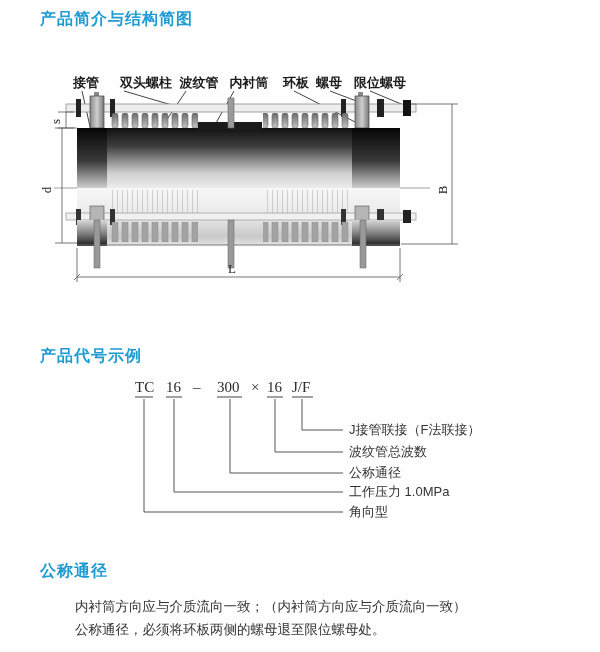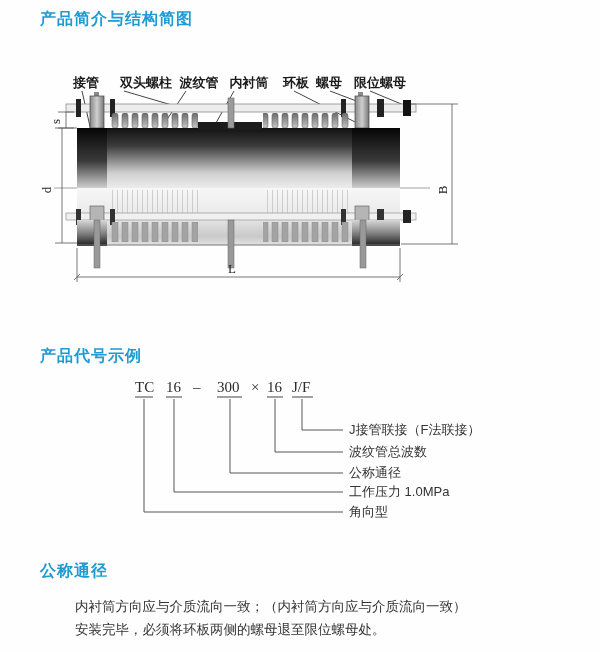--- a/index.html
+++ b/index.html
@@ -217,16 +217,16 @@
       <text class="callout" x="249" y="101">公称通径</text>
       <text class="callout" x="249" y="120">工作压力 1.0MPa</text>
       <text class="callout" x="249" y="140">角向型</text>
     </g>
   </svg>
 
   <h2 id="title-install" class="sec-title">公称通径</h2>
 
   <div class="install-text">
     <p>内衬筒方向应与介质流向一致；（内衬筒方向应与介质流向一致）</p>
-    <p>安装完毕，必须将环板两侧的螺母退至限位螺母处。</p>
+    <p>公称通径，必须将环板两侧的螺母退至限位螺母处。</p>
   </div>
 
 </div>
 
 </body></html>

